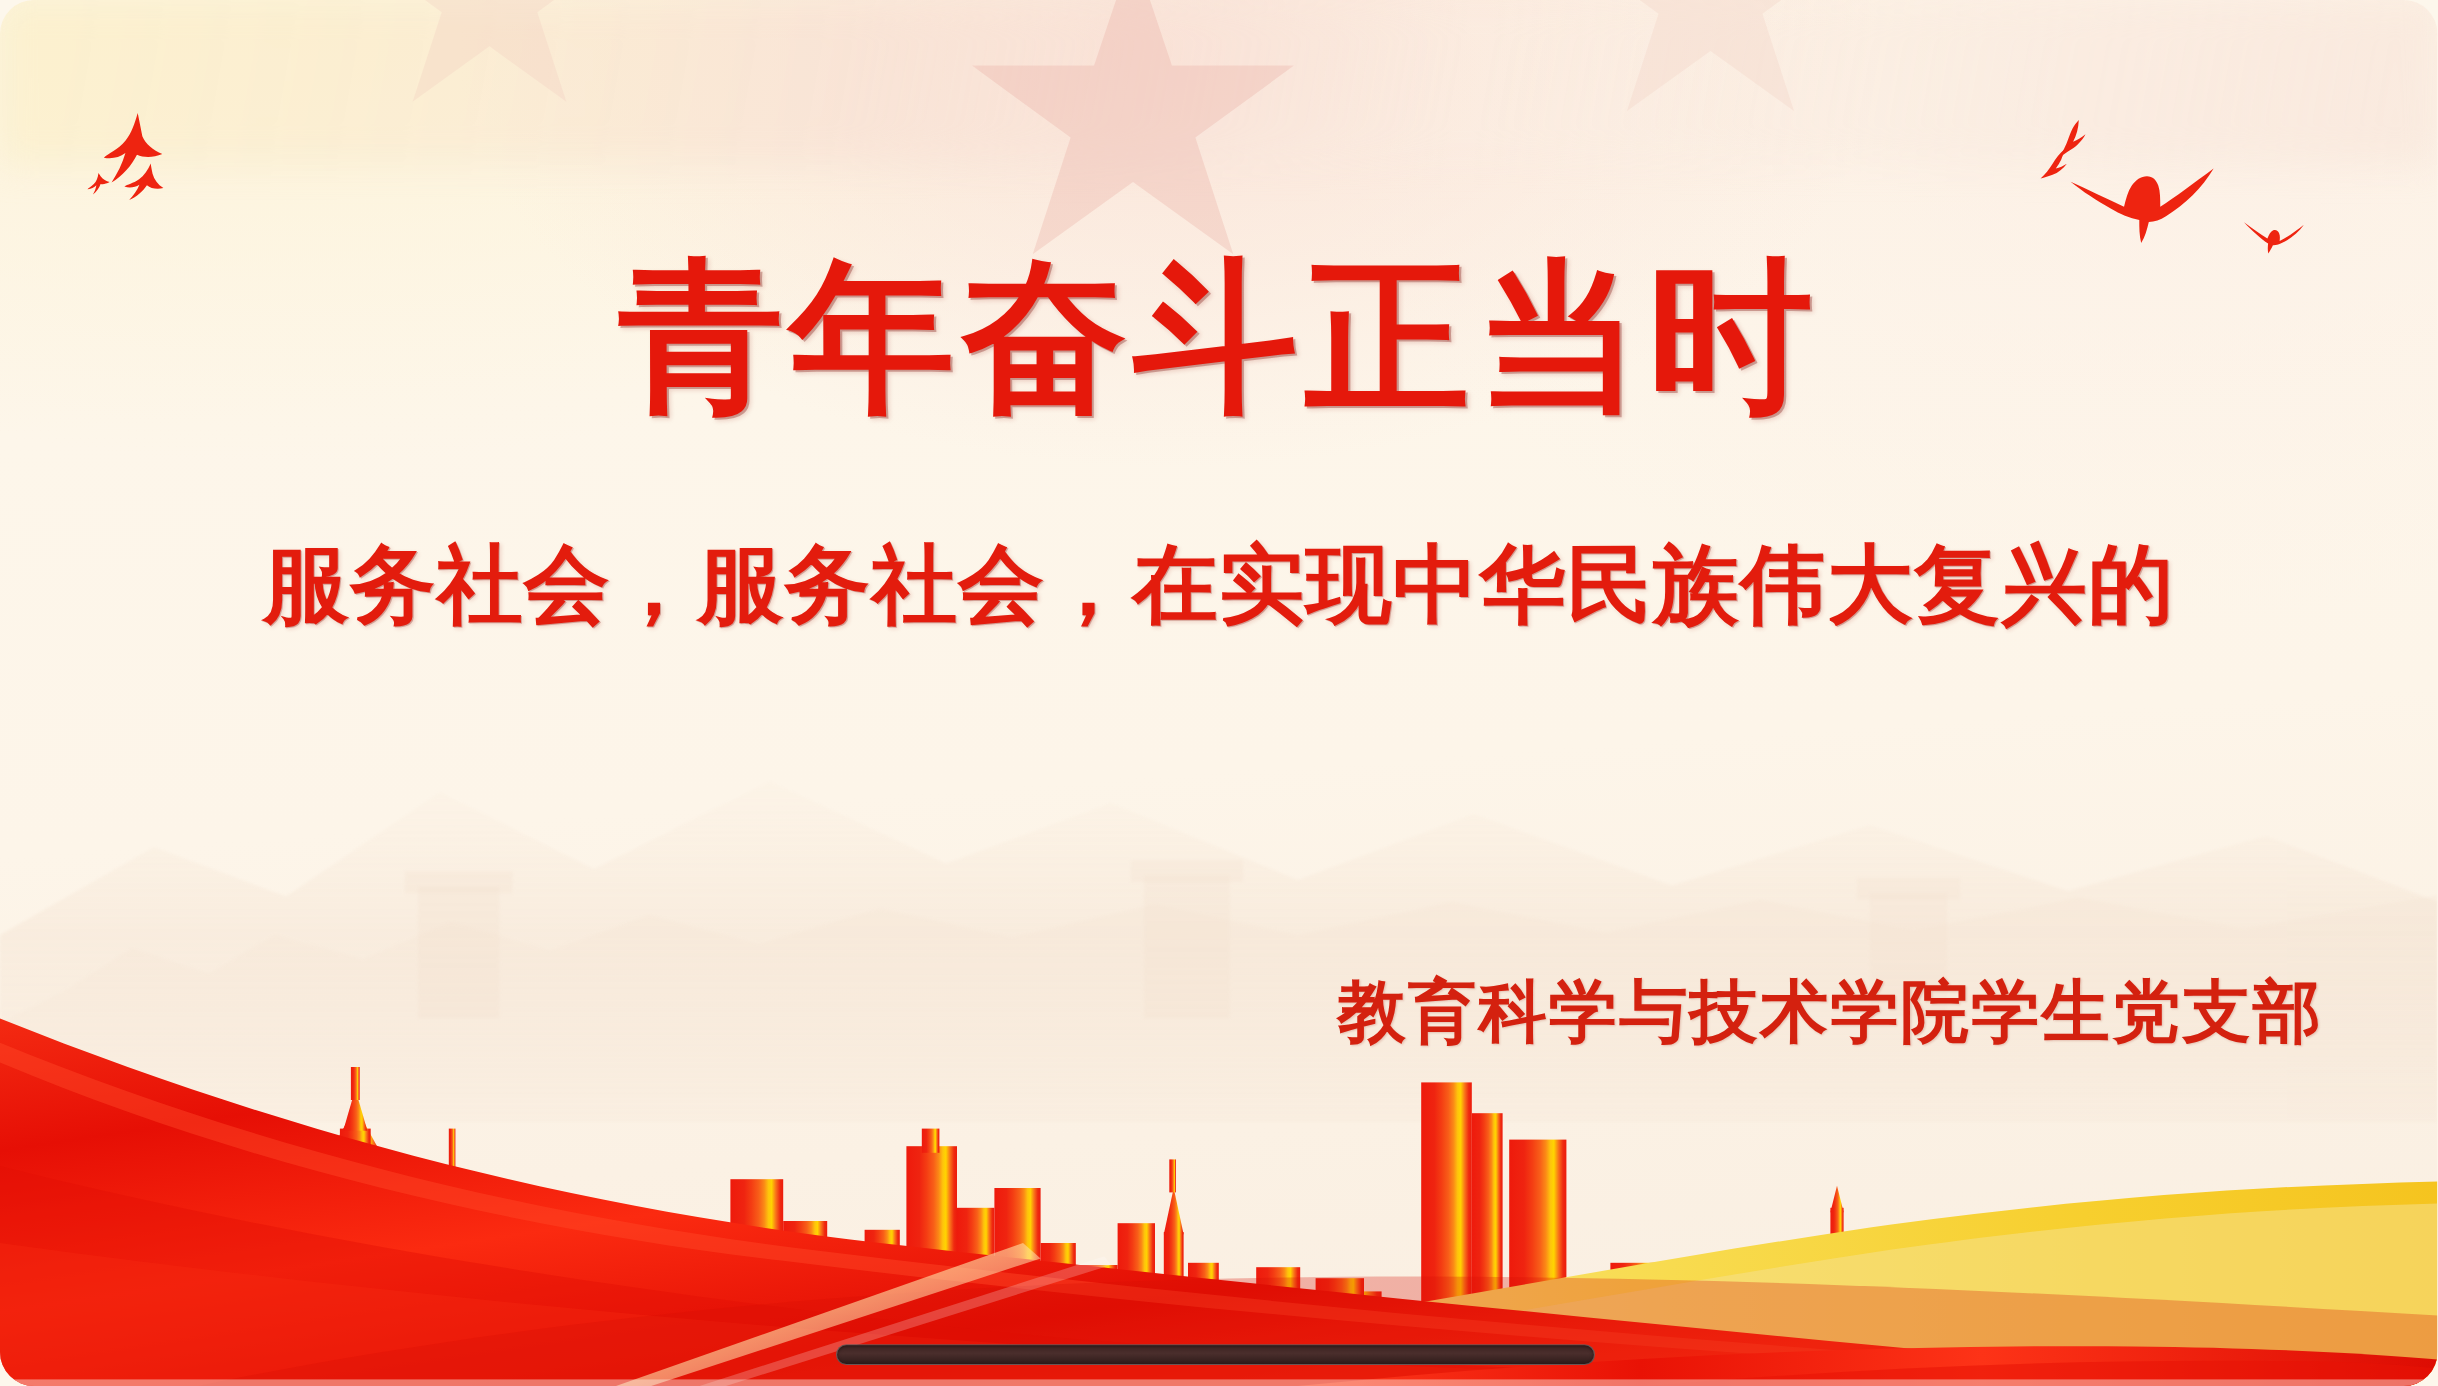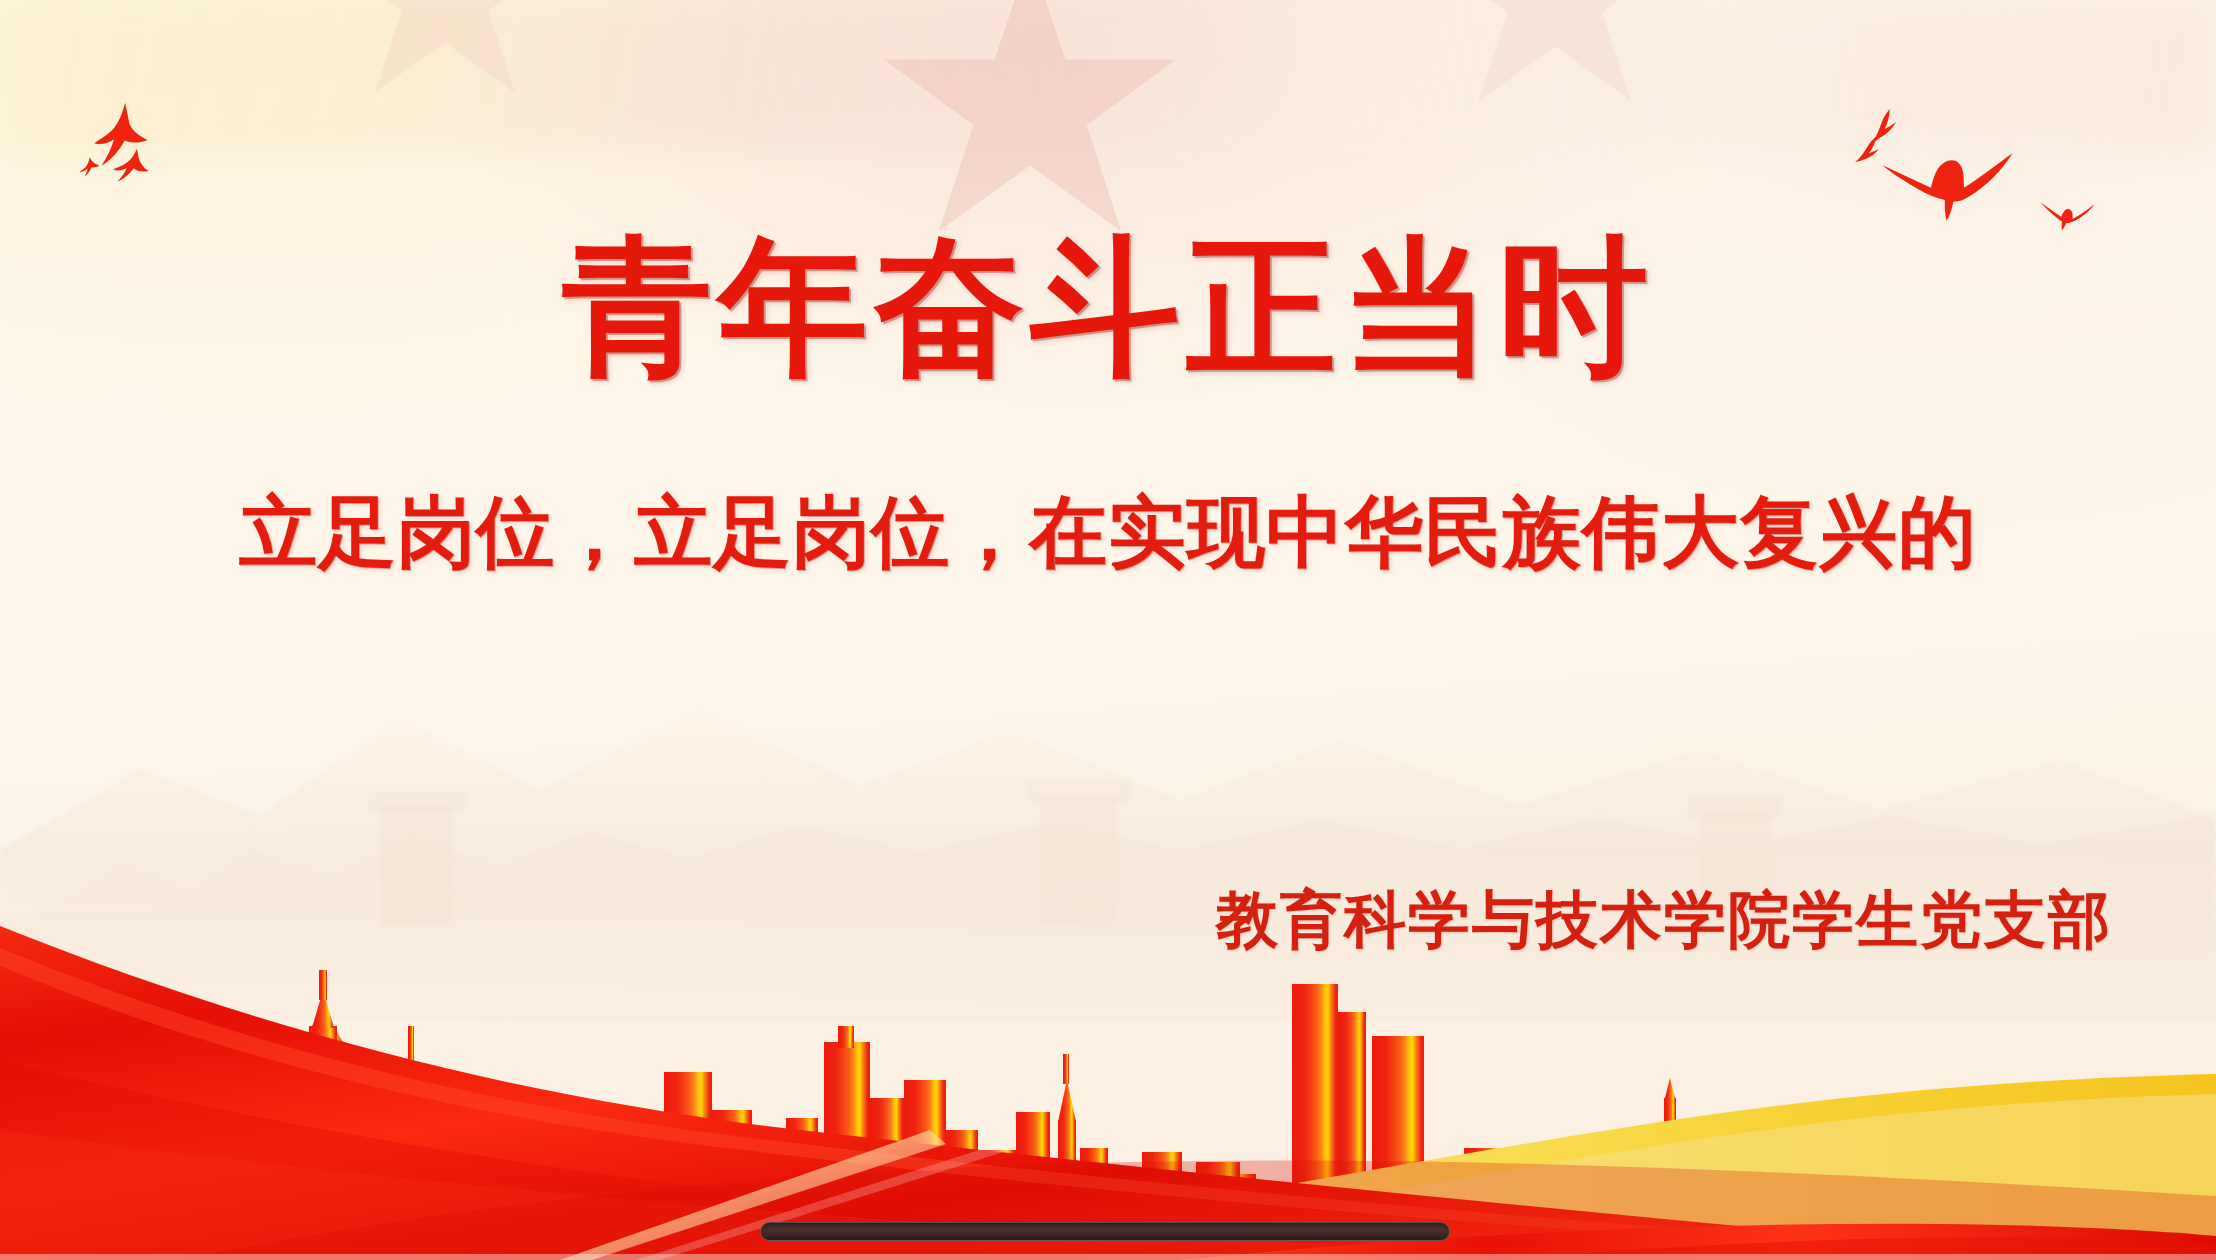--- a/index.html
+++ b/index.html
@@ -8,20 +8,21 @@
 
   #slide {
     position:relative;
     width:2216px; height:1260px;
     overflow:hidden;
     background:
       radial-gradient(ellipse 900px 520px at 48% 4%, rgba(248,214,206,0.55) 0%, rgba(252,240,230,0.0) 72%),
       radial-gradient(ellipse 1200px 600px at 12% 0%, rgba(253,244,206,0.5) 0%, rgba(253,246,232,0) 70%),
       radial-gradient(ellipse 1100px 700px at 88% 6%, rgba(252,236,228,0.55) 0%, rgba(253,246,232,0) 70%),
       linear-gradient(176deg, #fdf4e4 0%, #fdf6ea 28%, #fdf5e9 55%, #fbf1e4 78%, #f9eee1 100%);
+    border-radius: 31px;
   }
 
   
   .wm { position:absolute; pointer-events:none; }
 
   .wm-star {
     left:880px; top:-46px; width:300px; height:300px;
     background:#e8a9a0;
     opacity:0.30;
     clip-path: polygon(50% 0%, 61.8% 35.2%, 98.8% 35.2%, 68.9% 57.0%, 80.4% 92.4%, 50% 70.5%, 19.6% 92.4%, 31.1% 57.0%, 1.2% 35.2%, 38.2% 35.2%);
@@ -180,21 +181,21 @@
   </svg>
   <svg class="dove dove-right-d" viewBox="0 0 100 60">
     <path d="M2,12 C16,20 30,28 42,34 C44,28 46,22 50,20 C54,18 58,20 60,24 C62,28 62,32 62,36 C74,28 86,18 98,6 C90,20 78,32 64,40 C60,42 56,44 52,44 C50,50 48,54 46,58 C44,52 44,46 44,42 C32,36 16,24 2,12 Z"></path>
   </svg>
 
   <div class="headline-wrap">
     <div class="main-title">青年奋斗正当时</div>
   </div>
 
   <div class="subtitle">
-    <span class="subtitle-line">立足岗位，立足岗位，在实现中华民族伟大复兴的</span>
+    <span class="subtitle-line">服务社会，服务社会，在实现中华民族伟大复兴的</span>
   </div>
 
   <div class="attribution">教育科学与技术学院学生党支部</div>
 
   <svg class="bottom-art" viewBox="0 0 2216 430" preserveAspectRatio="none">
     <defs>
       <linearGradient id="cityGrad" x1="0" y1="0" x2="1" y2="0">
         <stop offset="0%" stop-color="#ee1a0c"></stop>
         <stop offset="26%" stop-color="#ef2410"></stop>
         <stop offset="40%" stop-color="#f43d13"></stop>

